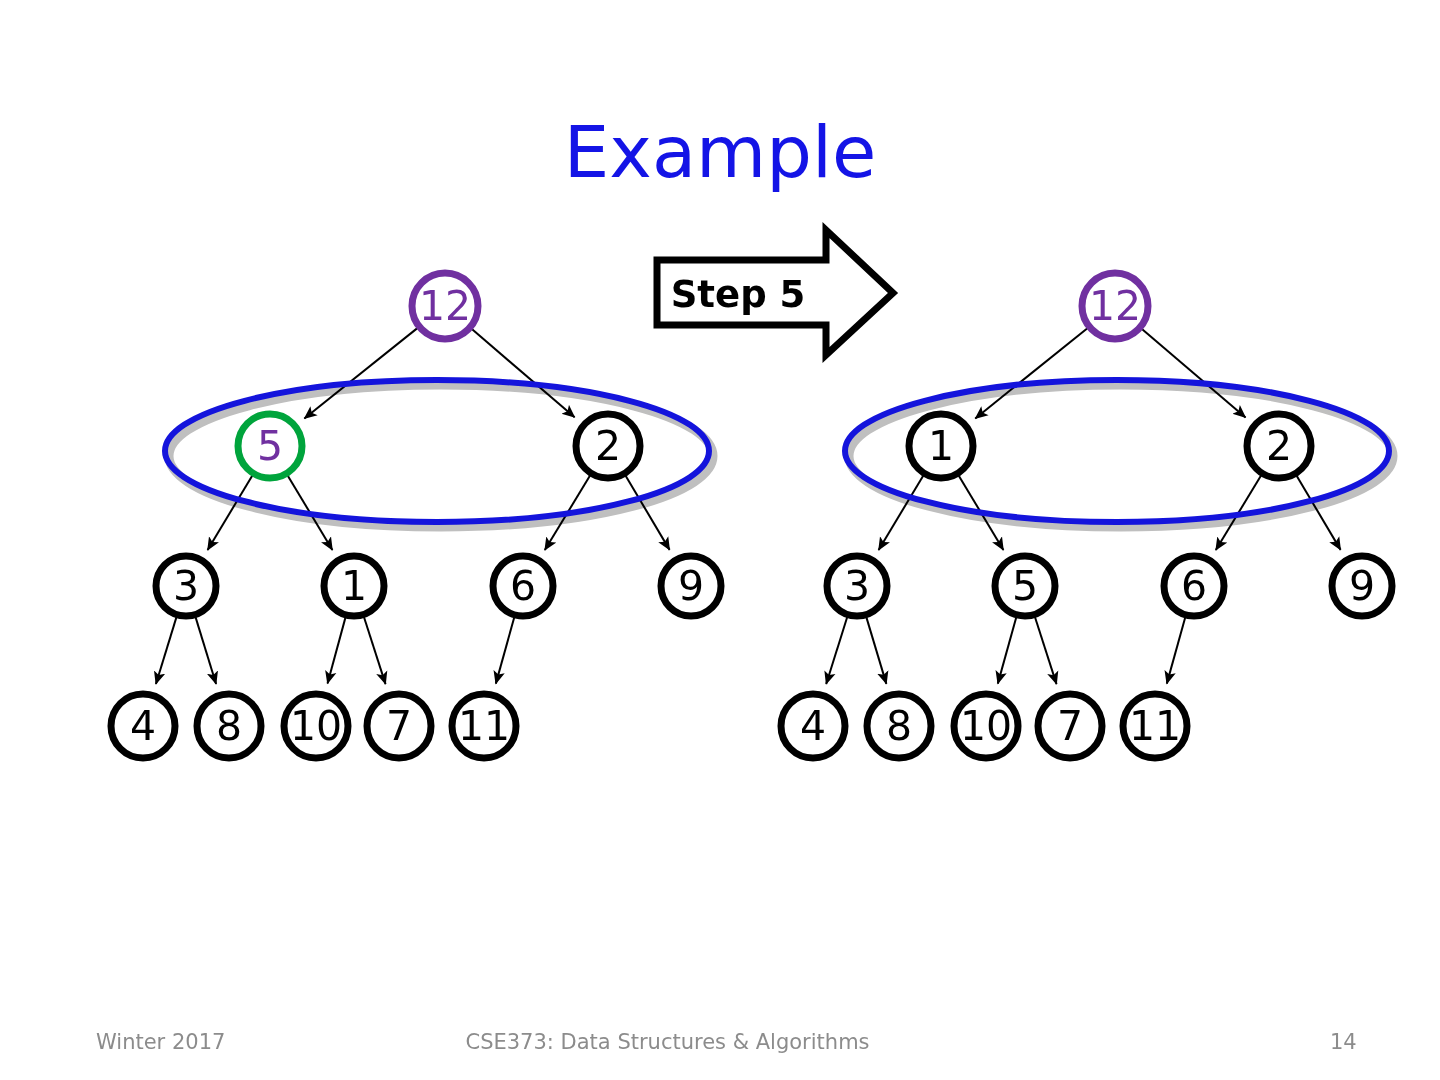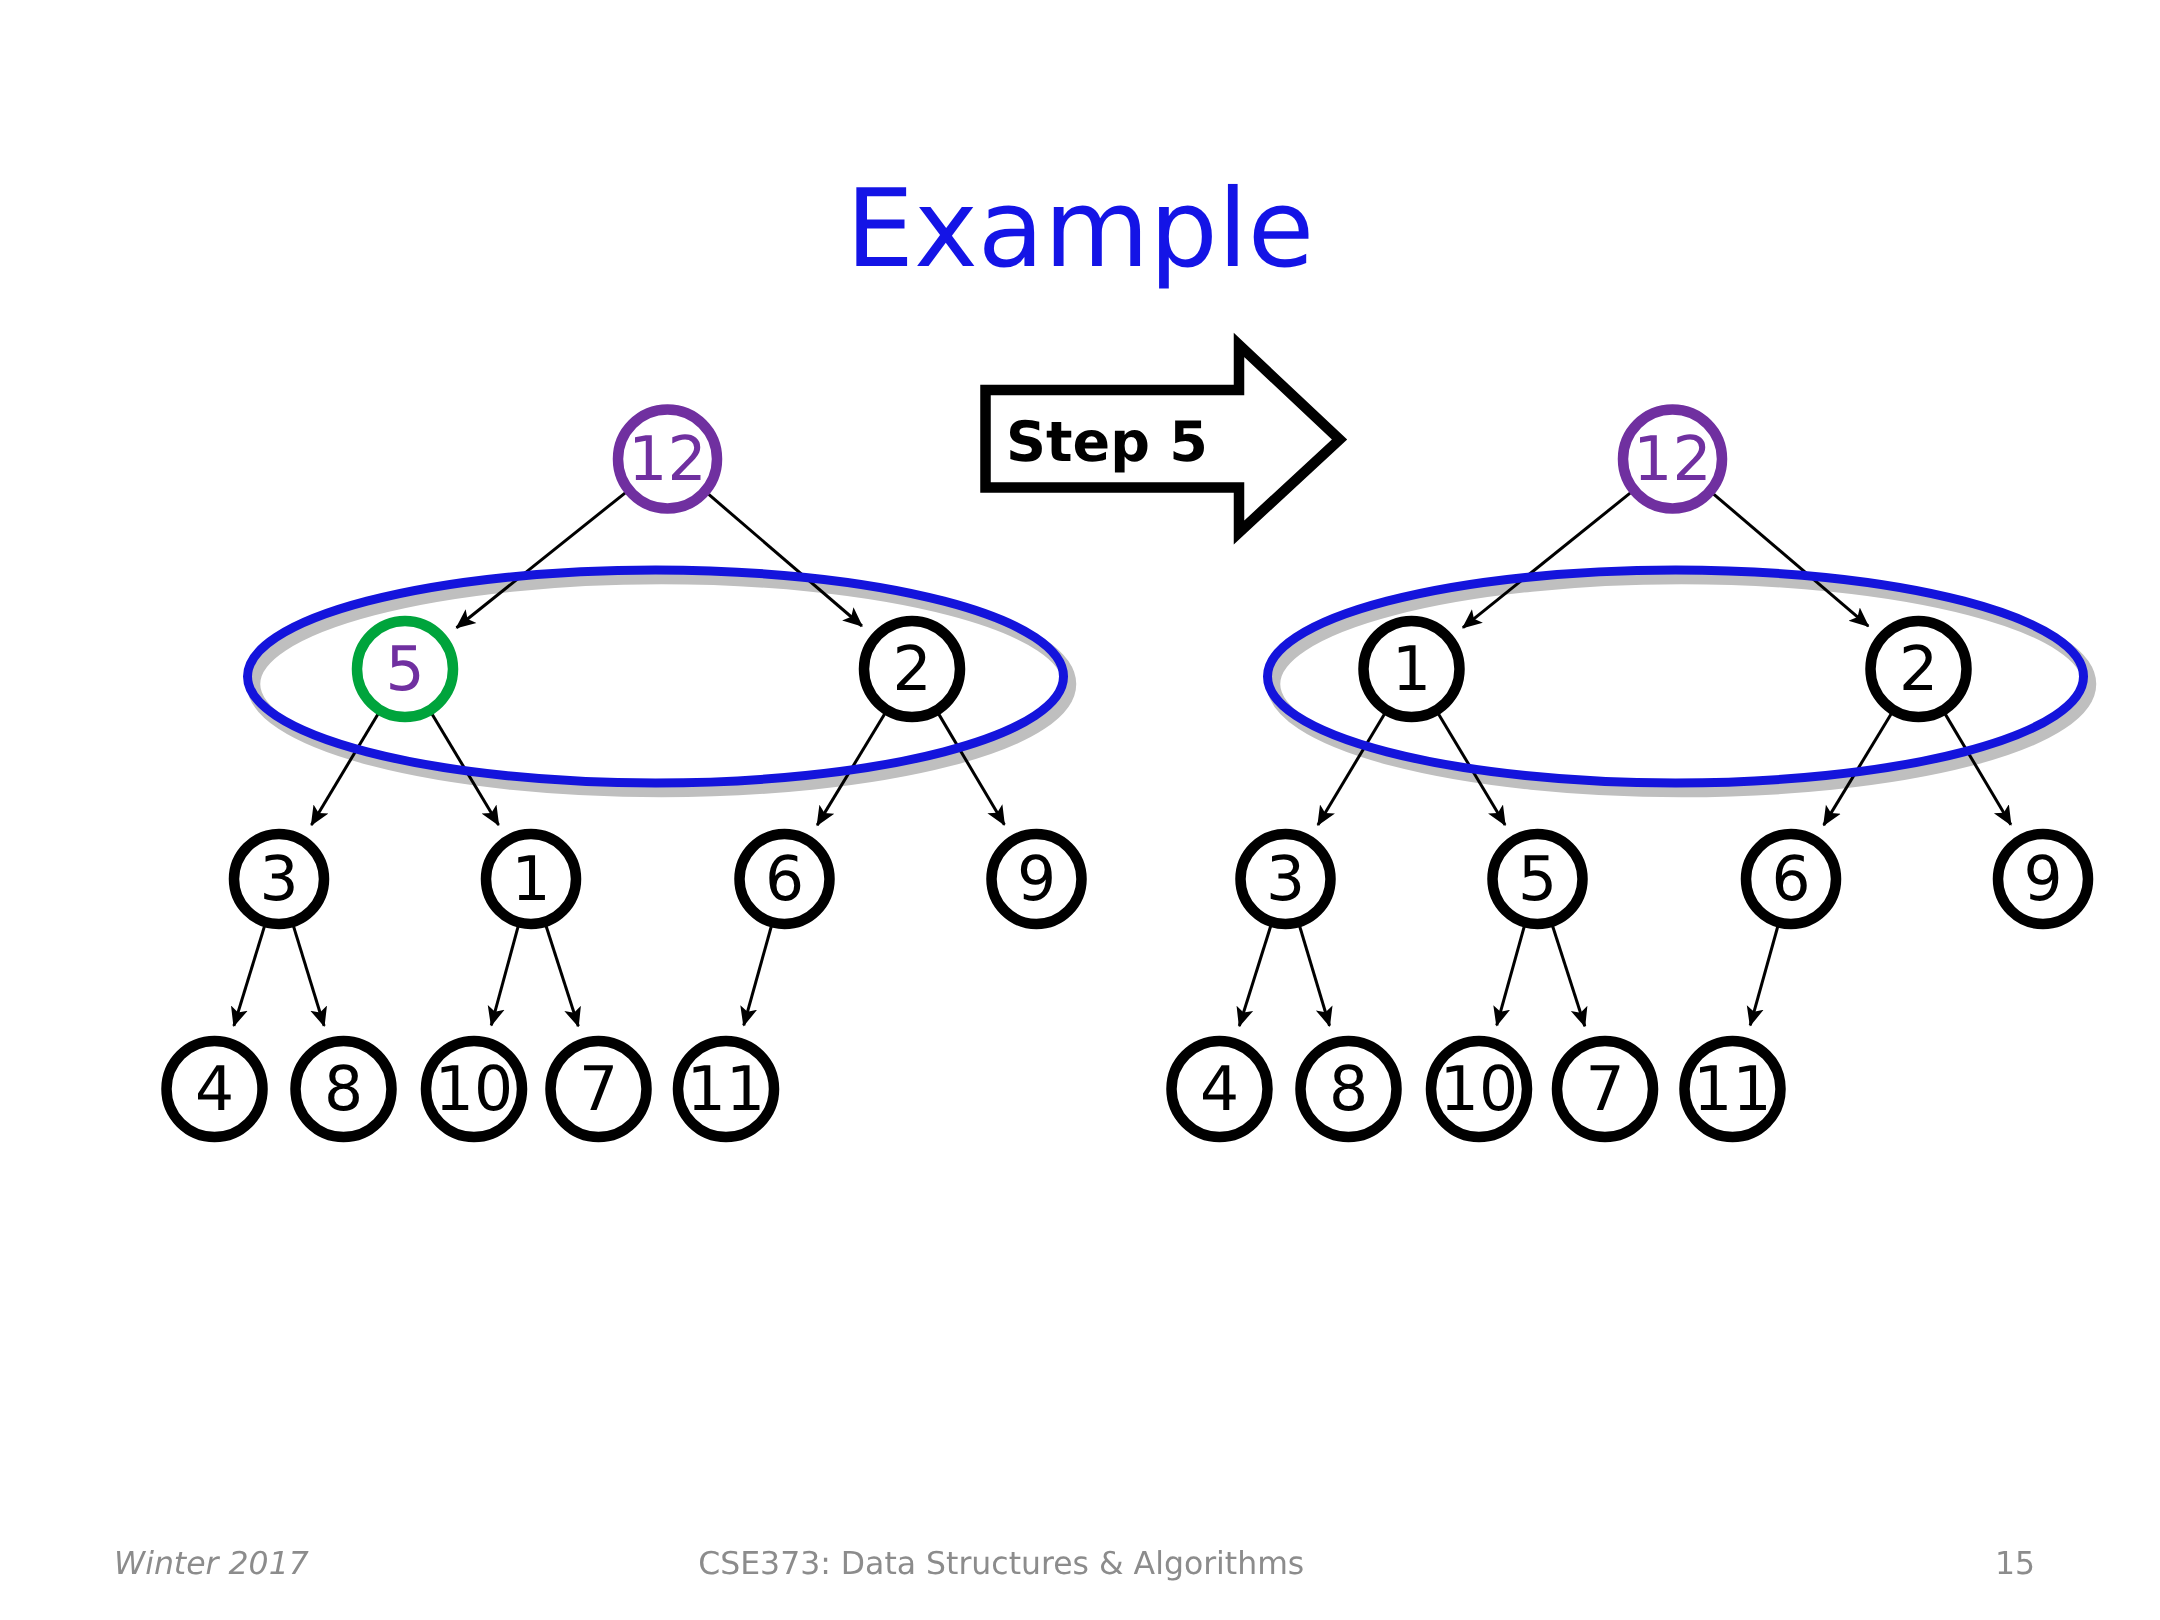--- a/index.html
+++ b/index.html
@@ -45,21 +45,21 @@
     height: 1080px;
   }
 
   .footer-text {
     position: absolute;
     font-family: "DejaVu Sans", sans-serif;
     font-size: 21px;
     color: #8c8c8c;
     white-space: nowrap;
   }
-  #footer-left  { left: 76px;  top: 1018px; font-style: italic; }
+  #footer-left  { left: 96px;  top: 1018px; }
   #footer-center{ left: 0; top: 1018px; width: 1335px; text-align: center; }
   #footer-right { left: 0; top: 1018px; width: 1440px; text-align: center; }
   #footer-right span { position: absolute; left: 1330px; top: 0; }
 </style>
 </head>
 <body>
 
 <div id="slide" style="background: rgb(255, 255, 255); margin-top: 12px;">
 
   <div id="slide-title" style="color: rgb(20, 20, 230);">Example</div>
@@ -209,16 +209,16 @@
 
     <g>
       <path id="step-arrow-shape" d="M657,248 L826,248 L826,218 L893,281 L826,343 L826,313 L657,313 Z" fill="#ffffff" stroke="#000000" stroke-width="7" stroke-linejoin="miter"></path>
       <text id="step-arrow-label" x="738" y="295" text-anchor="middle" font-family="DejaVu Sans, sans-serif" font-size="37" font-weight="bold" fill="#000000">Step 5</text>
     </g>
   </svg>
 
   <div class="footer-text" id="footer-left">Winter 2017</div>
   <div class="footer-text" id="footer-center">CSE373: Data Structures &amp; Algorithms</div>
   <div class="footer-text" id="footer-right">
-      <span>15</span>
+      <span>14</span>
     </div>
 
 </div>
 
 </body></html>

